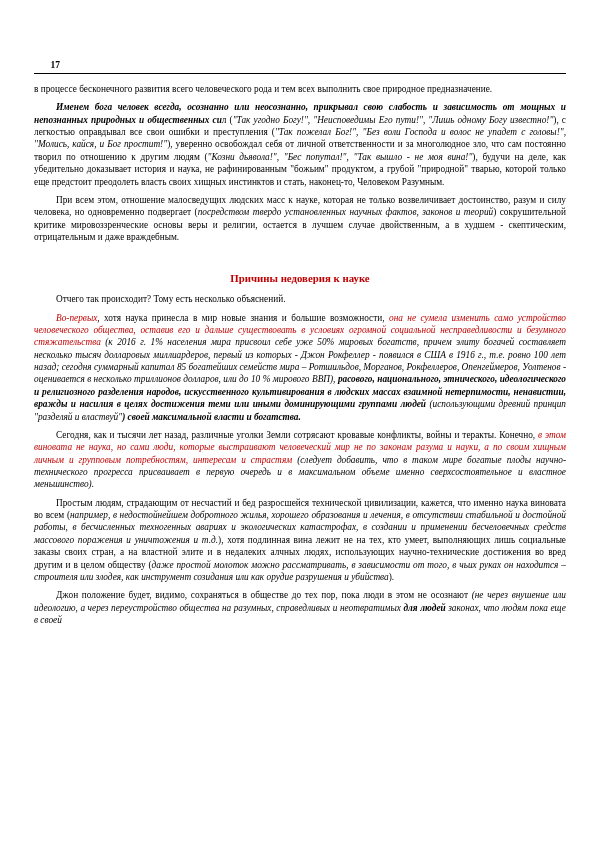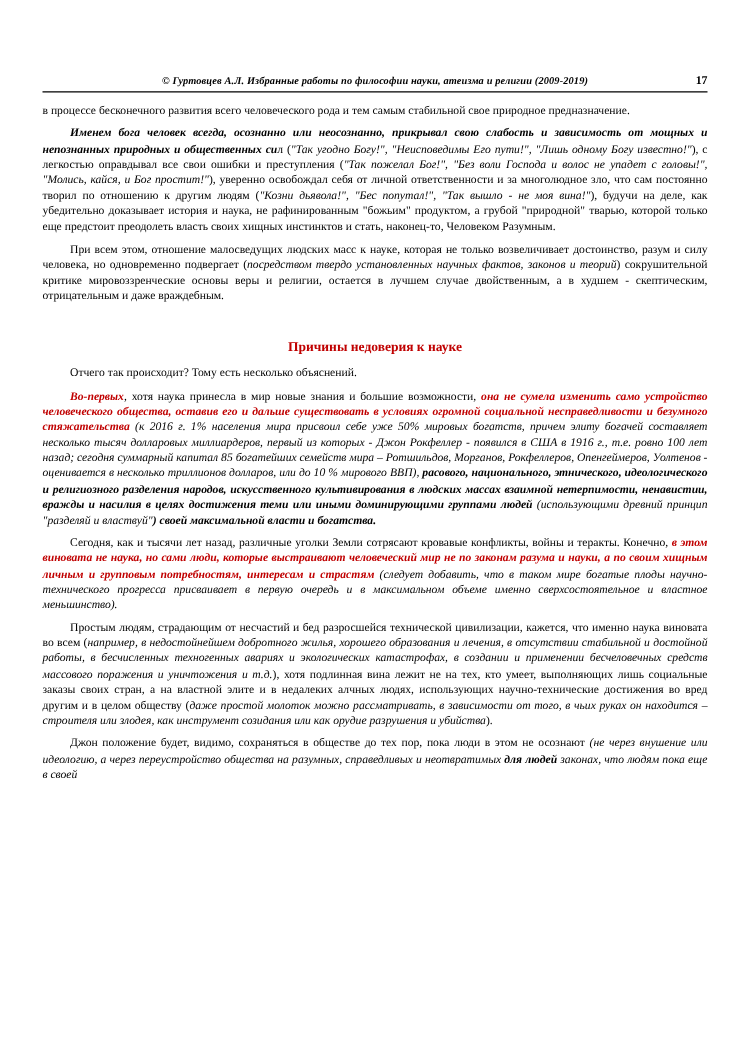--- a/index.html
+++ b/index.html
@@ -55,33 +55,32 @@
   .b { font-weight: normal; }
   .i { font-style: italic; }
   .bi { font-weight: bold; font-style: italic; }
   h2.section {
     text-align: center;
     font-size: 10.8px;
     font-weight: bold;
     color: #c00000;
     margin: 29px 0 9px 0;
   }
-  .redbi { color: #c00000; font-weight: bold; font-style: italic; }
+  .redbi { color: #c00000; font-weight: normal; font-style: italic; }
 </style>
 </head>
 <body>
 
 <div class="page">
 
   <div class="header">
-    <div class="header-title">© Гуртовцев А.Л. Избранные работы по философии науки, атеизма и религии (2009-2019)</div>
     <div class="header-page">17</div>
   </div>
 
-  <p><span>в процессе бесконечного развития всего человеческого рода и тем самым стабильной свое природное предназначение.</span></p>
+  <p><span>в процессе бесконечного развития всего человеческого рода и тем всех выполнить свое природное предназначение.</span></p>
 
   <p class="indent gap"><span class="bi">Именем бога человек всегда, осознанно или неосознанно, прикрывал свою слабость и зависимость от мощных и непознанных природных и общественных си</span><span>л (</span><span class="i">"Так угодно Богу!", "Неисповедимы Его пути!", "Лишь одному Богу известно!"</span><span>), с легкостью оправдывал все свои ошибки и преступления (</span><span class="i">"Так пожелал Бог!", "Без воли Господа и волос не упадет с головы!", "Молись, кайся, и Бог простит!"</span><span>), уверенно освобождал себя от личной ответственности и за многолюдное зло, что сам постоянно творил по отношению к другим людям (</span><span class="i">"Козни дьявола!", "Бес попутал!", "Так вышло - не моя вина!"</span><span>), будучи на деле, как убедительно доказывает история и наука, не рафинированным "божьим" продуктом, а грубой "природной" тварью, которой только еще предстоит преодолеть власть своих хищных инстинктов и стать, наконец-то, Человеком Разумным.</span></p>
 
   <p class="indent gap"><span>При всем этом, </span><span class="b">отношение малосведущих людских масс к науке</span><span>, которая не только возвеличивает достоинство, разум и силу человека, но одновременно подвергает (</span><span class="i">посредством твердо установленных научных фактов, законов и теорий</span><span>) сокрушительной критике мировоззренческие основы веры и религии, остается в лучшем случае двойственным, а в худшем - скептическим, отрицательным и даже враждебным.</span></p>
 
   <h2 class="section">Причины недоверия к науке</h2>
 
   <p class="indent"><span>Отчего так происходит?  Тому есть несколько объяснений.</span></p>
 
   <p class="indent gap"><span class="redbi">Во-первых</span><span>, хотя наука принесла в мир новые знания и большие возможности, </span><span class="redbi">она не сумела изменить само устройство человеческого общества, оставив его и дальше существовать в условиях огромной социальной несправедливости и безумного стяжательства</span><span class="i"> (к 2016 г. 1% населения мира присвоил себе уже 50% мировых богатств, причем элиту богачей составляет несколько тысяч долларовых миллиардеров, первый из которых - Джон Рокфеллер - появился в США в 1916 г., т.е. ровно 100 лет назад; сегодня суммарный капитал 85 богатейших семейств мира – Ротшильдов, Морганов, Рокфеллеров, Опенгеймеров, Уолтенов - оценивается в несколько триллионов долларов, или до 10 % мирового ВВП), </span><span class="bi">расового, национального, этнического, идеологического и религиозного разделения народов, искусственного культивирования в людских массах взаимной нетерпимости, ненавистии, вражды и насилия в целях достижения теми или иными доминирующими группами людей</span><span class="i"> (использующими древний принцип "разделяй и властвуй"</span><span class="bi">) своей максимальной власти и богатства.</span></p>

